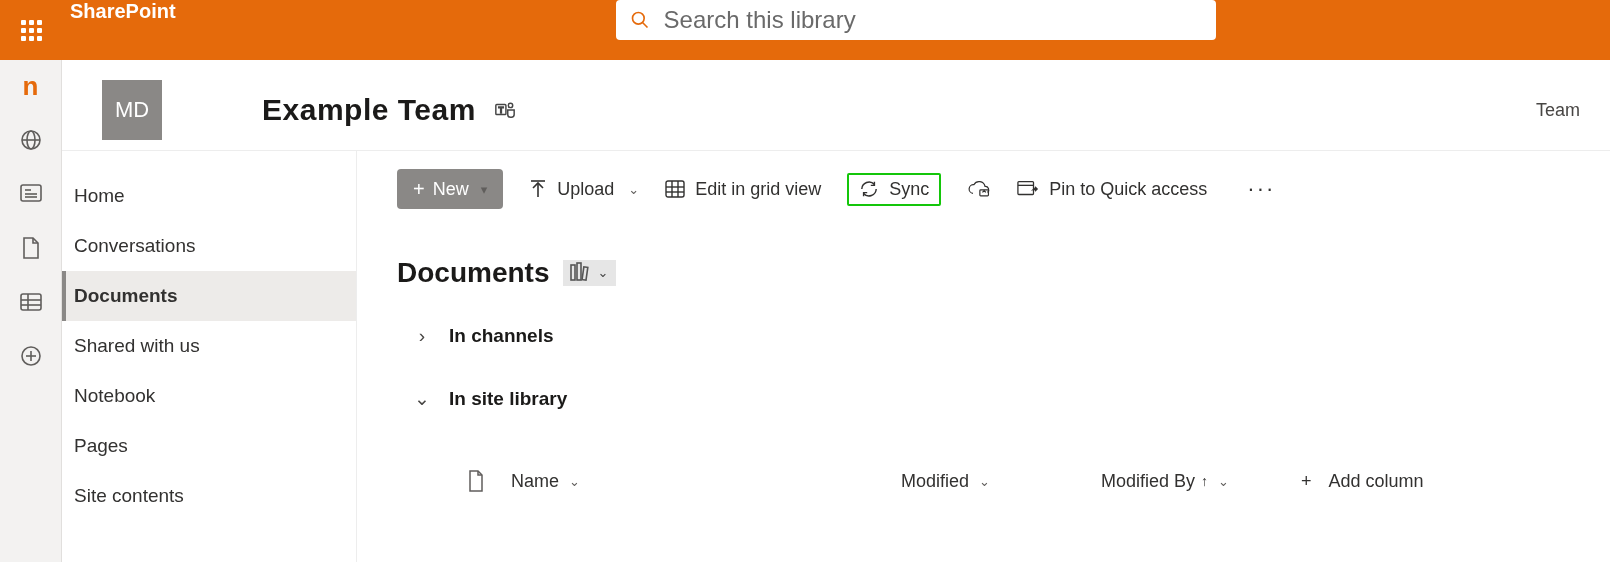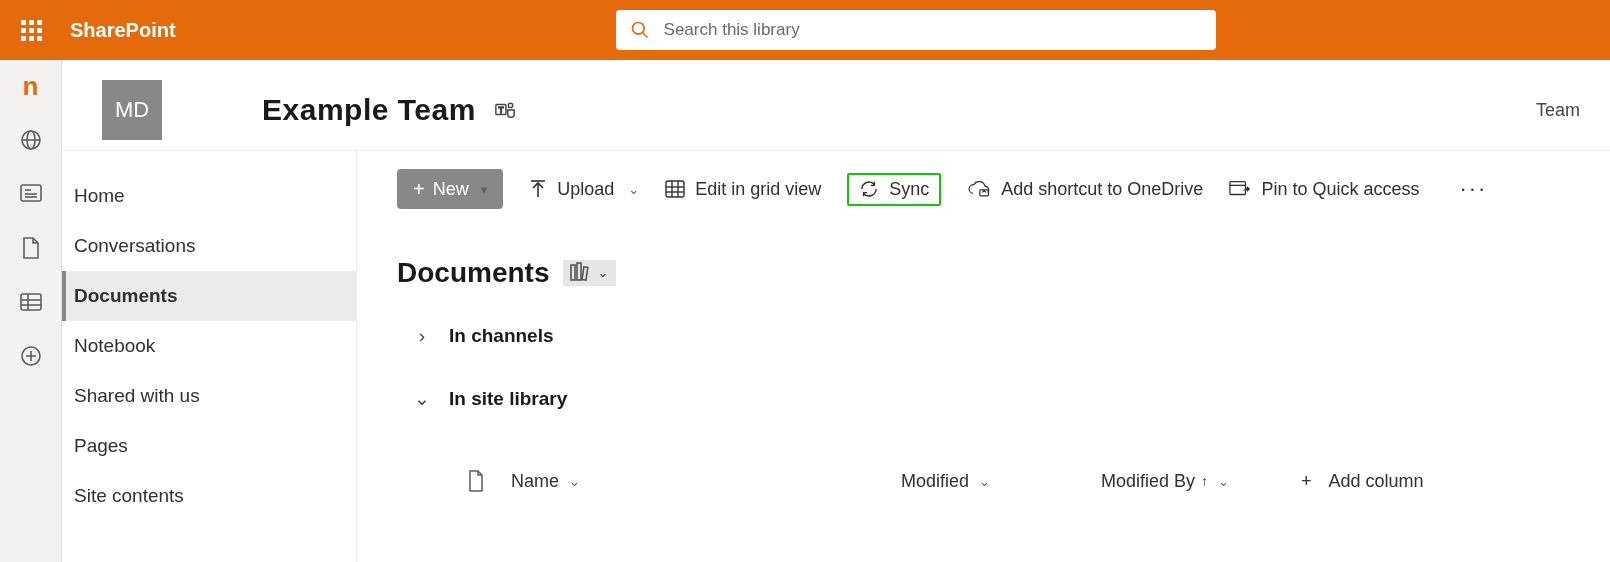--- a/index.html
+++ b/index.html
@@ -1,28 +1,28 @@
 <!DOCTYPE html>
 <html><head>
 <meta charset="utf-8">
 <style>
   * { box-sizing: border-box; margin: 0; padding: 0; }
   html, body { width: 1610px; height: 562px; font-family: "Segoe UI", Arial, sans-serif; overflow: hidden; background:#fff;}
   :root { --orange:#e56a0b; --gray-text:#323130; --muted:#605e5c; --side-w:62px; --nav-w:295px; }
 
   
-  .topbar { height:60px; background:var(--orange); display:flex; align-items:center; color:#fff; }
+  .topbar { height:60px; background:var(--orange); display:flex; color:#fff; }
   .waffle { width:var(--side-w); height:60px; display:flex; align-items:center; justify-content:center; }
   .dots { display:grid; grid-template-columns:repeat(3,5px); grid-template-rows:repeat(3,5px); gap:3px; }
   .dots span { width:5px; height:5px; background:#fff; border-radius:1px; display:block;}
   .brand { font-size:20px; font-weight:600; margin-left:8px;}
   .search-wrap { margin-left:440px; }
   .search { width:600px; height:40px; background:#fff; border-radius:4px; display:flex; align-items:center; padding:0 14px; }
   .search svg { flex:0 0 auto; }
-  .search input { border:none; outline:none; font-size:17px; margin-left:14px; width:100%; color:#333; }
+  .search input { border:none; outline:none; font-size:24px; margin-left:14px; width:100%; color:#333; }
   .search input::placeholder{ color:#6a6a6a;}
 
   
   .body { display:flex; height:502px; }
   .apprail { width:var(--side-w); background:#f3f2f1; border-right:1px solid #e1dfdd; display:flex; flex-direction:column; align-items:center; padding-top:14px; gap:30px;}
   .apprail .rail-icon { width:24px; height:24px; color:#605e5c; display:flex; align-items:center; justify-content:center;}
   .apprail .orange-i { color:var(--orange); font-weight:700; font-size:26px; font-family:Arial;}
   .content { flex:1; display:flex; flex-direction:column;}
   .header-row { display:flex; align-items:center; padding:20px 30px 10px 40px; border-bottom:1px solid #ededed;}
   .tile { width:60px; height:60px; background:#8a8886; color:#fff; font-size:22px; display:flex; align-items:center; justify-content:center; }
@@ -142,22 +142,22 @@
       </span>
       <div class="priv">Team</div>
     </div>
 
     <div class="main">
 
       <div class="leftnav">
         <a class="sel-bar">Home</a>
         <a class="sel-bar">Conversations</a>
         <a class="sel-bar active">Documents</a>
+        <a class="sel-bar">Shared with us</a>
         <a class="sel-bar">Notebook</a>
-        <a class="sel-bar">Shared with us</a>
         <a class="sel-bar">Pages</a>
         <a class="sel-bar">Site contents</a>
       </div>
 
       <div class="page">
 
         <div class="cmdbar">
           <button class="btn-new">
             <span style="font-size:20px;">+</span>
             <span>New</span>
@@ -190,21 +190,20 @@
                 <polyline points="5,18 5,14 9,14"></polyline>
               </svg>
             <span>Sync</span>
           </div>
           <div class="cmd">
             <svg width="24" height="18" viewBox="0 0 28 18" fill="none" stroke="#323130" stroke-width="1.4">
                 <path d="M7 14a5 5 0 0 1 1-10 7 7 0 0 1 13 2 4 4 0 0 1 3 7"></path>
                 <rect x="15" y="10" width="10" height="7" rx="1"></rect>
                 <polyline points="18,13 20,11 22,13"></polyline>
               </svg>
-            <span>Add shortcut to OneDrive</span>
           </div>
           <div class="cmd">
             <svg width="22" height="18" viewBox="0 0 24 18" fill="none" stroke="#323130" stroke-width="1.4">
                 <rect x="1" y="1" width="17" height="14" rx="1"></rect>
                 <line x1="1" y1="5" x2="18" y2="5"></line>
                 <path d="M20 6l3 3-3 3-1-2-4 1 4-3z" fill="#323130" stroke="none"></path>
               </svg>
             <span>Pin to Quick access</span>
           </div>
           <span class="ellipsis">···</span>

